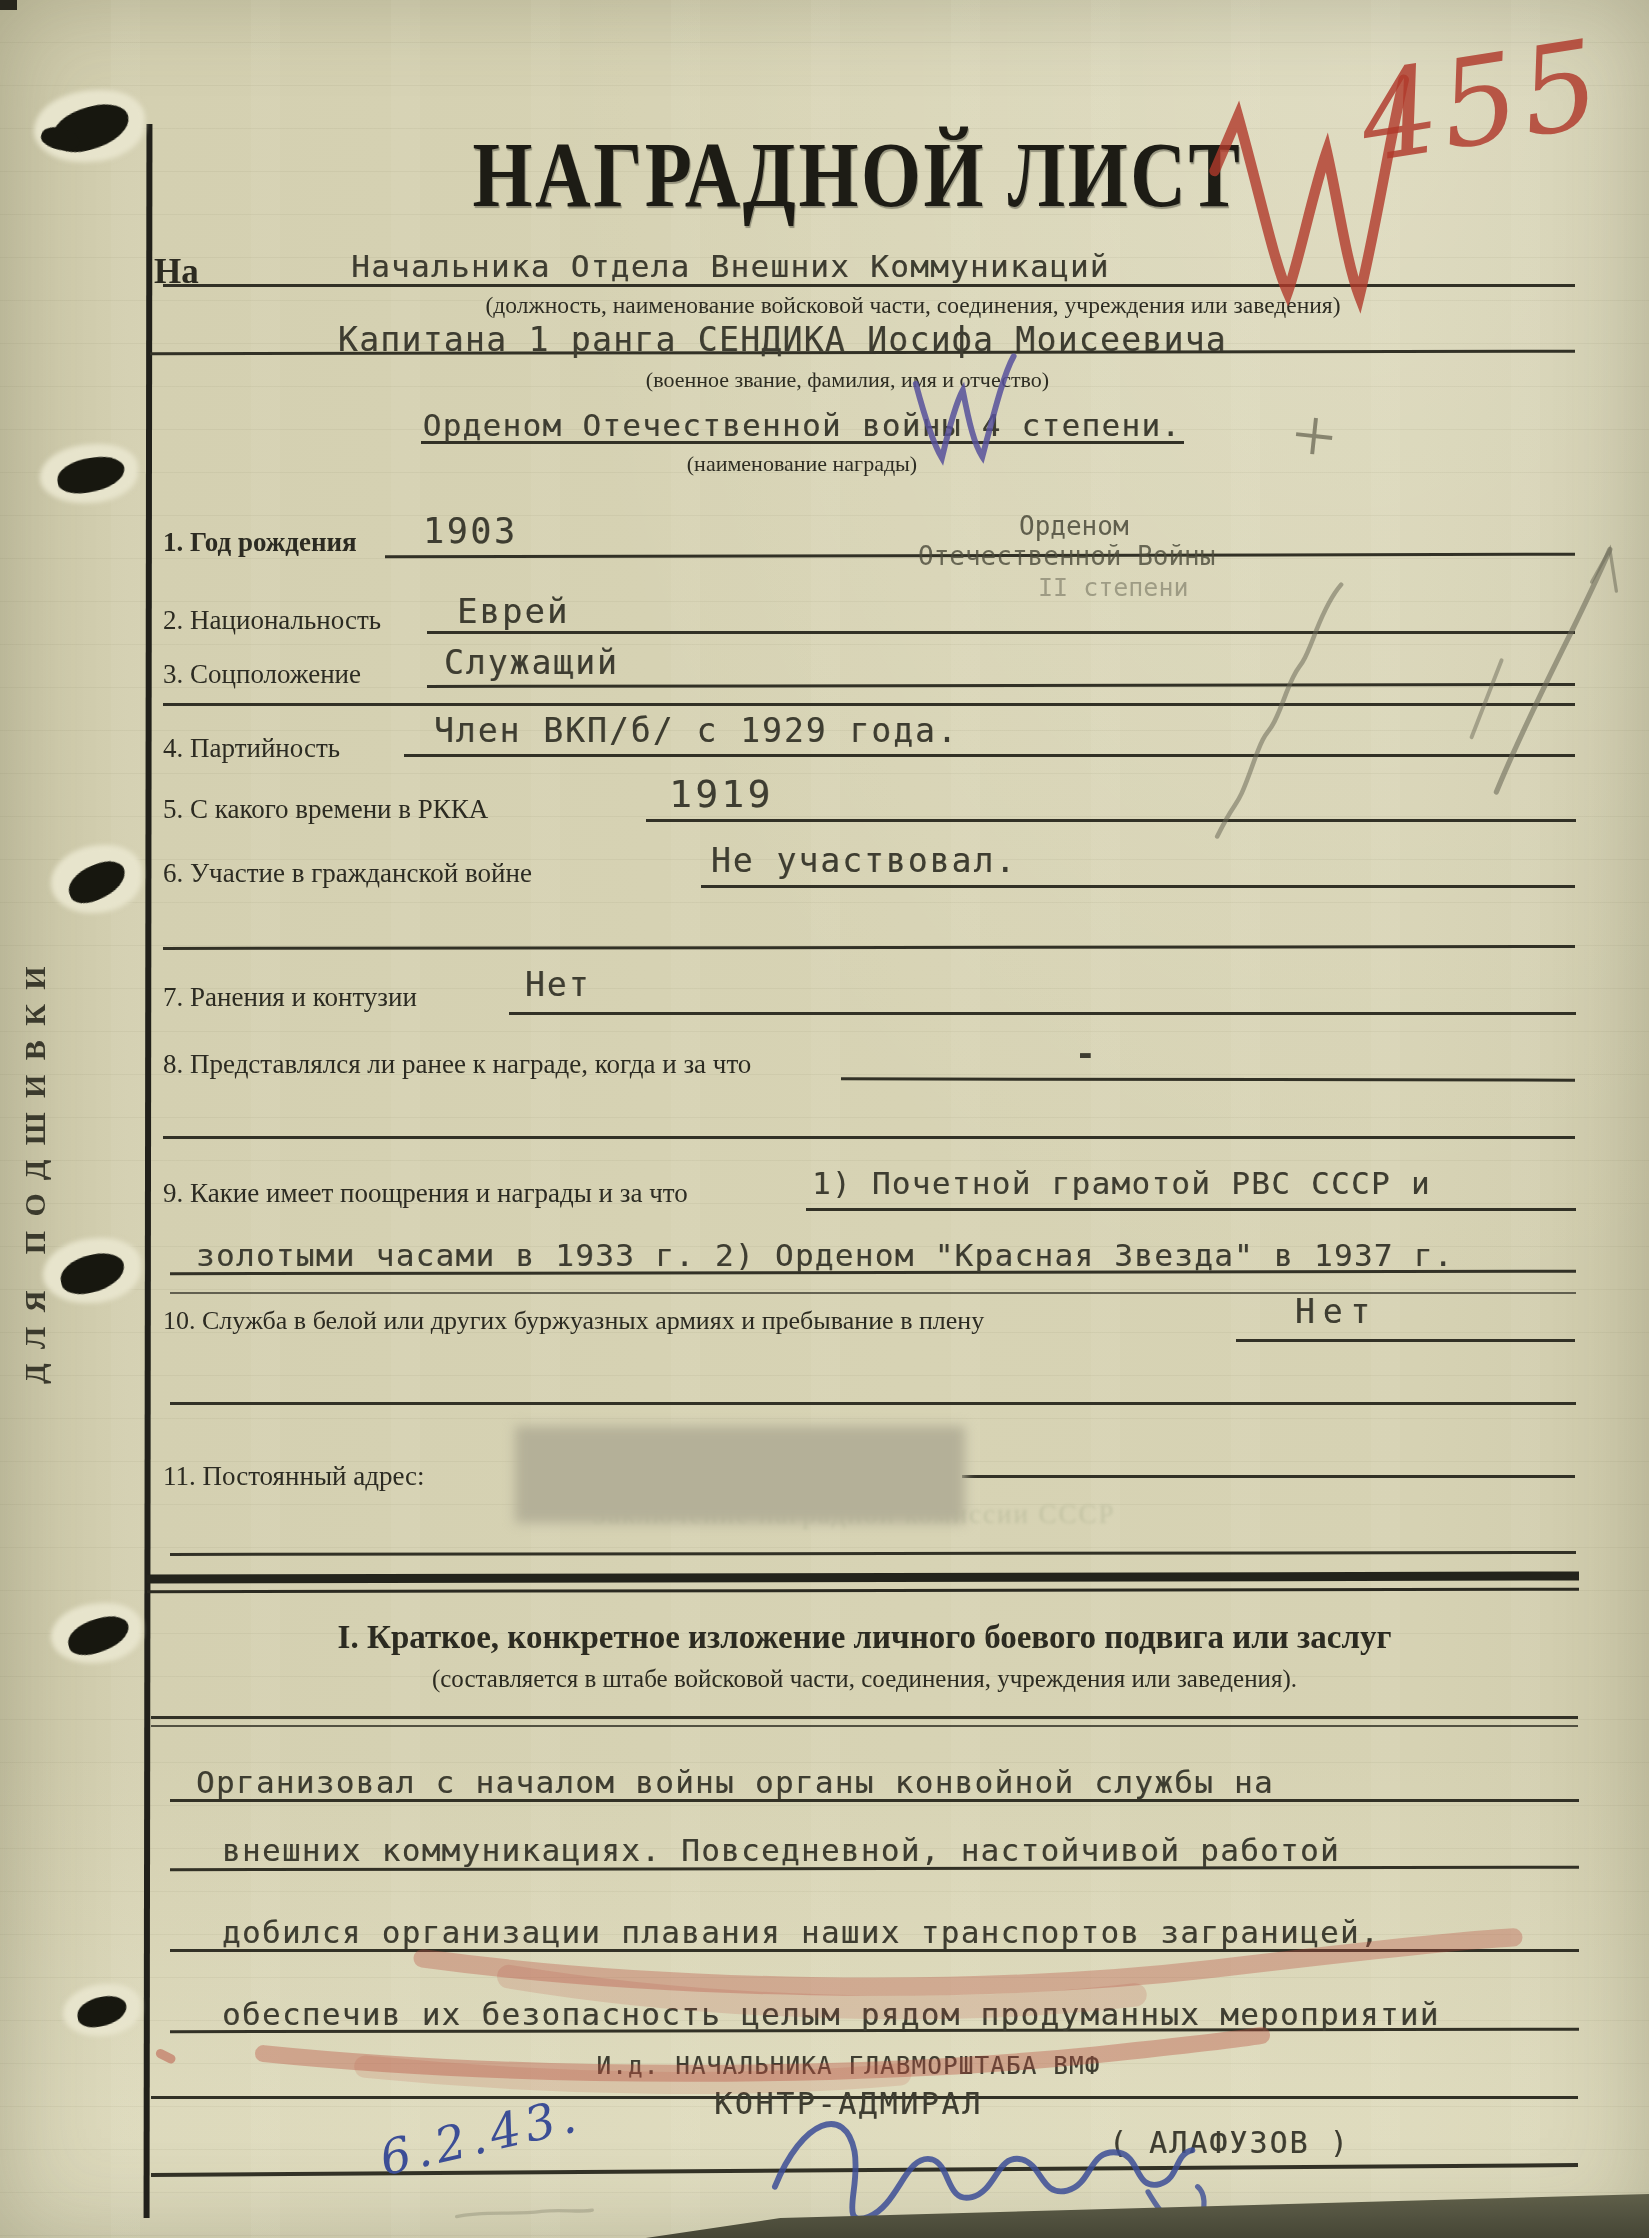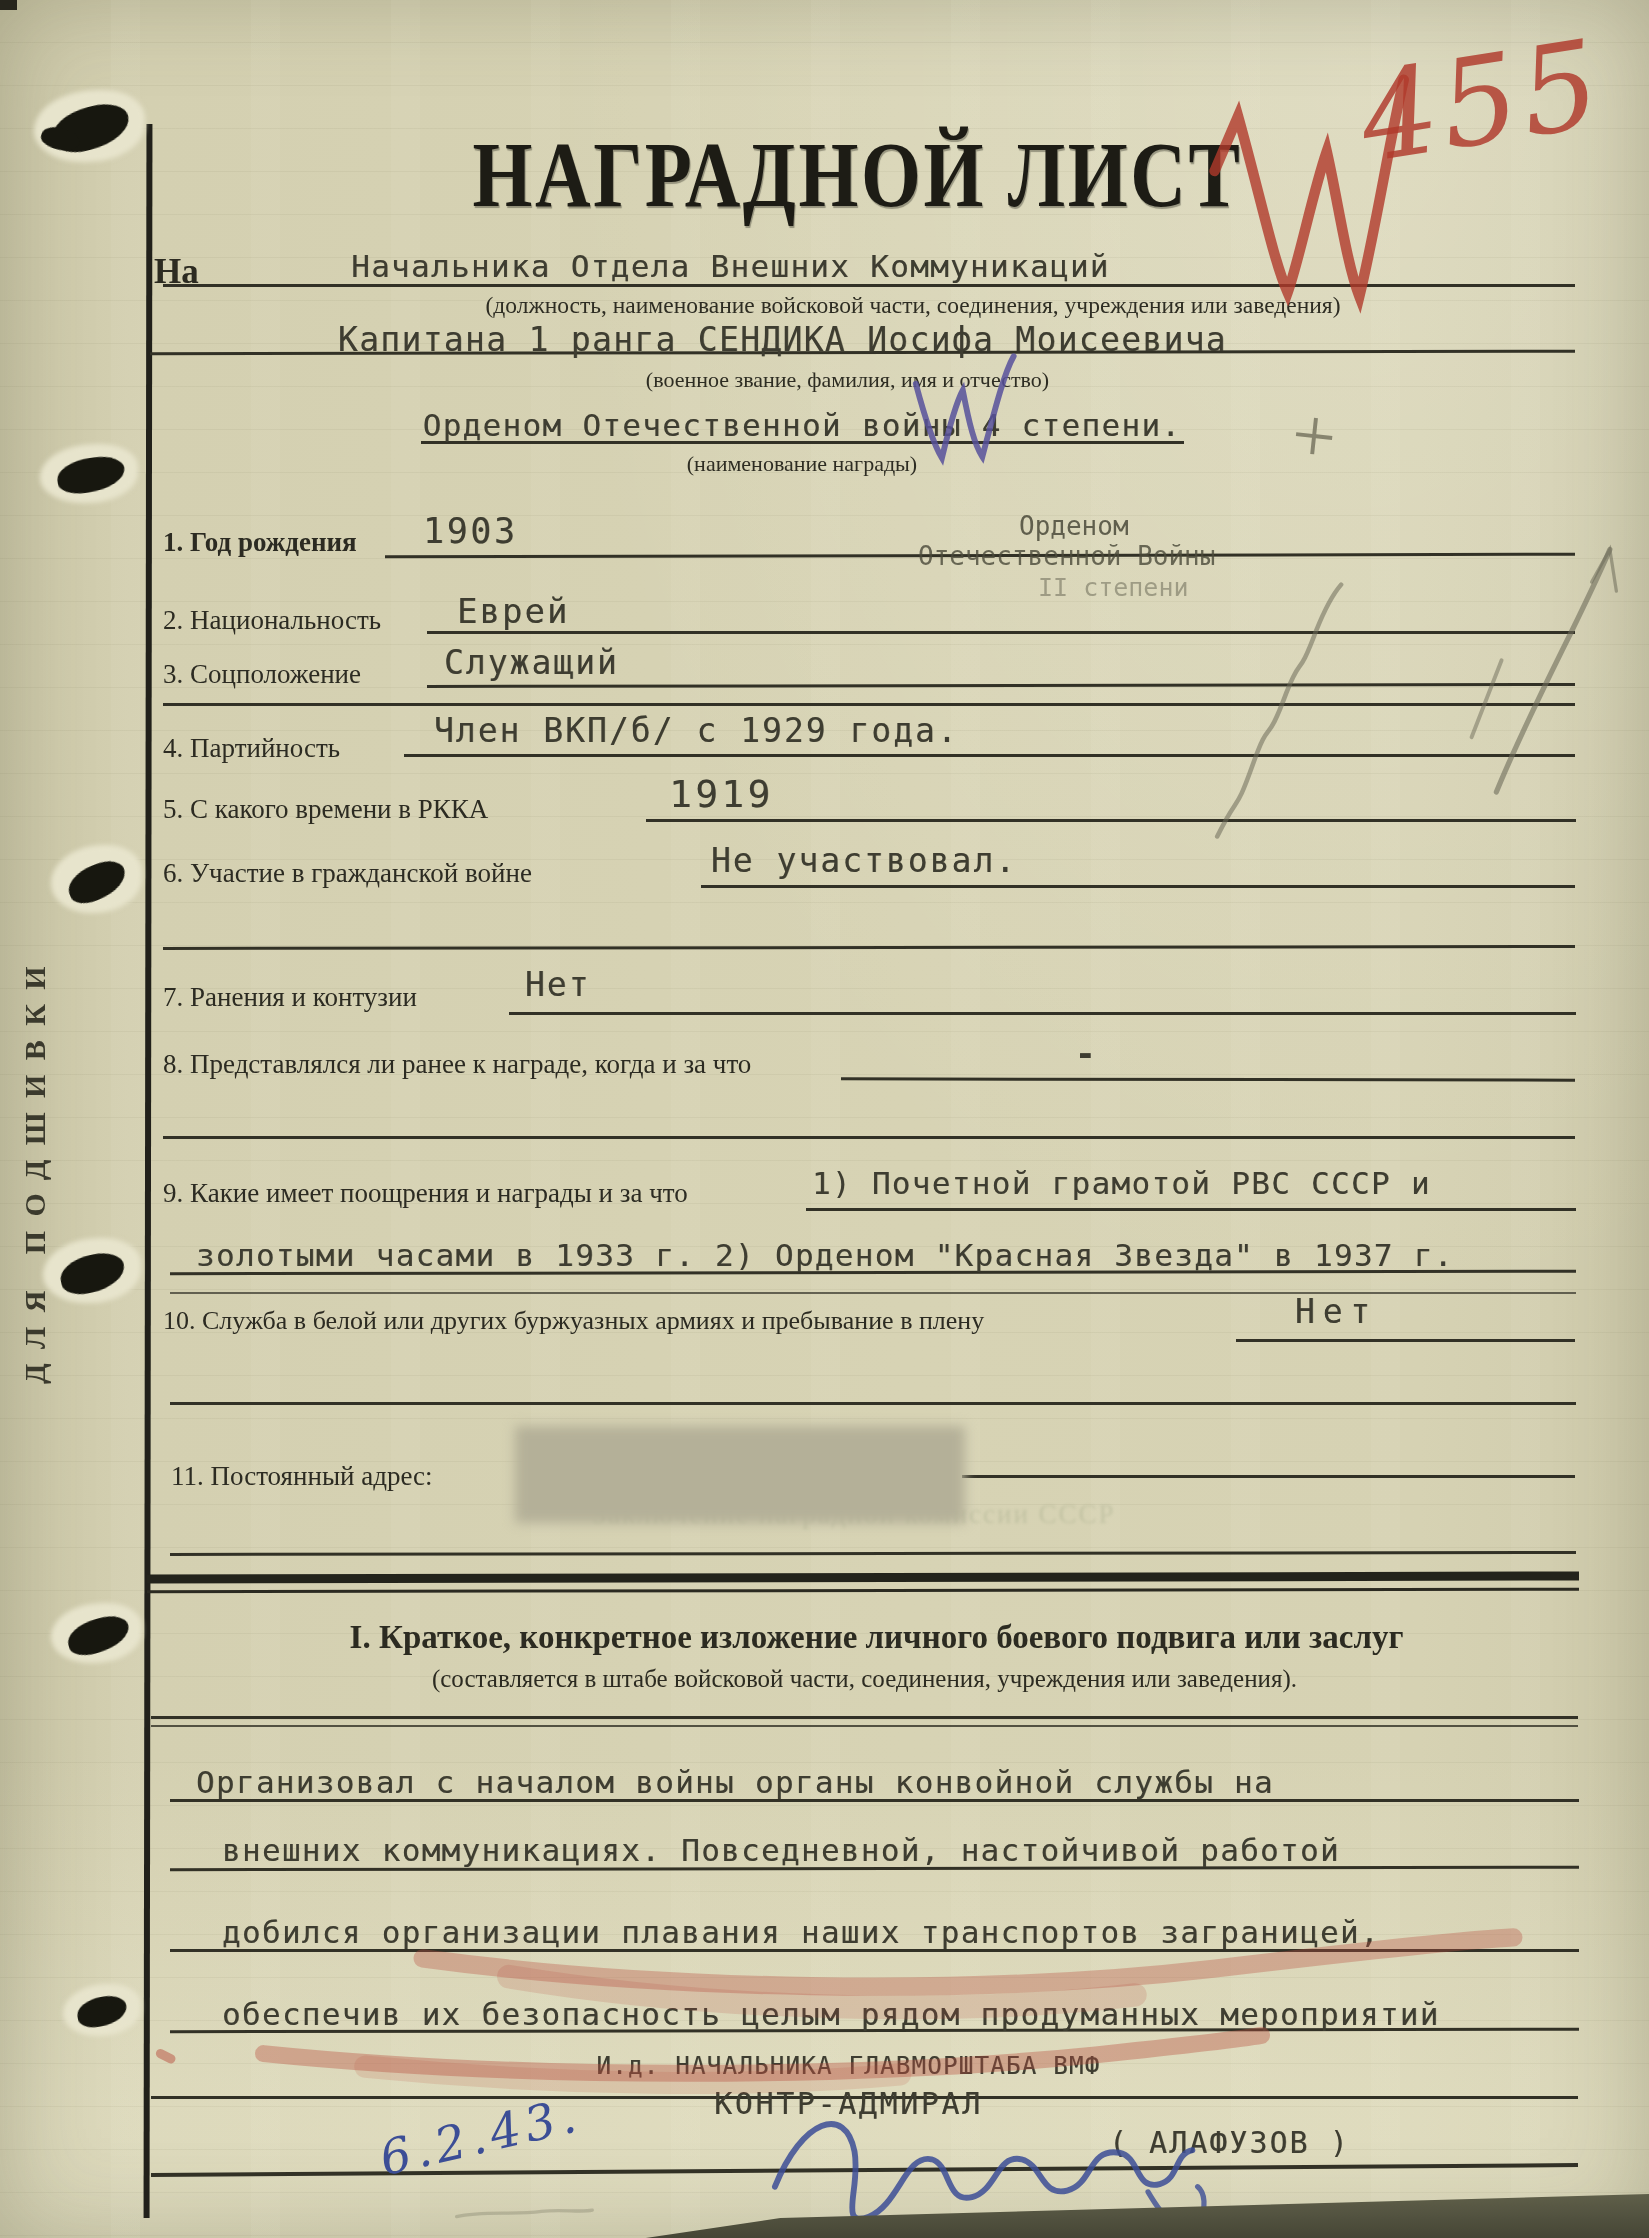--- a/index.html
+++ b/index.html
@@ -150,30 +150,30 @@
   <div class="rule" style="left:806px;top:1208px;width:770px;height:3.3px;"></div>
   <div class="val mono" style="left:196px;top:1237px;font-size:31px;letter-spacing:1.3px;">золотыми часами в 1933 г. 2) Орденом "Красная Звезда" в 1937 г.</div>
   <div class="rule" style="left:170px;top:1271px;width:1406px;height:3.3px;transform:rotate(-.1deg);"></div>
   <div class="rule" style="left:170px;top:1292px;width:1406px;height:2px;opacity:.7;"></div>
 
   <div class="lbl" style="left:163px;top:1306px;font-size:26px;"><span>10.</span> <span>Служба в белой или других  буржуазных армиях и пребывание в плену</span></div>
   <div class="val mono" style="left:1295px;top:1292px;font-size:33px;letter-spacing:7.8px;">Нет</div>
   <div class="rule" style="left:1236px;top:1339px;width:339px;height:3.3px;"></div>
   <div class="rule" style="left:170px;top:1402px;width:1406px;height:3.3px;"></div>
 
-  <div class="lbl" style="left:163px;top:1461px;margin-left:8px;"><span>11.</span> <span>Постоянный адрес:</span></div>
+  <div class="lbl" style="left:163px;top:1461px;"><span>11.</span> <span>Постоянный адрес:</span></div>
   <div class="blur-redact"></div>
   <div class="rule" style="left:962px;top:1475px;width:613px;height:3.3px;"></div>
   <div class="rule" style="left:170px;top:1552px;width:1406px;height:3.3px;transform:rotate(-.08deg);"></div>
   <div class="ghost">Заключение наградной комиссии СССР</div>
 
   <div class="rule" style="left:147px;top:1573px;width:1432px;height:8.5px;background:#23231b;transform:rotate(-.12deg);"></div>
   <div class="rule" style="left:147px;top:1589px;width:1432px;height:3.3px;background:#2b2a21;transform:rotate(-.1deg);"></div>
 
-  <div class="abs ctr" style="left:150px;top:1619px;width:1429px;font-size:33px;font-weight:bold;z-index:4;padding-left:12px;">I. Краткое, конкретное изложение личного боевого подвига или заслуг</div>
+  <div class="abs ctr" style="left:150px;top:1619px;width:1429px;font-size:33px;font-weight:bold;z-index:4;">I. Краткое, конкретное изложение личного боевого подвига или заслуг</div>
   <div class="abs ctr" style="left:150px;top:1665px;width:1429px;font-size:25px;z-index:4;">(составляется в штабе войсковой части, соединения, учреждения или заведения).</div>
   <div class="rule" style="left:151px;top:1716px;width:1427px;height:2.6px;"></div>
   <div class="rule" style="left:151px;top:1725px;width:1427px;height:2px;opacity:.8;"></div>
 
   <div class="abs mono" style="left:196px;top:1764px;font-size:31px;letter-spacing:1.3px;z-index:4;">Организовал с началом войны органы конвойной службы на</div>
   <div class="rule" style="left:170px;top:1799px;width:1409px;height:3.3px;"></div>
   <div class="abs mono" style="left:222px;top:1832px;font-size:31px;letter-spacing:1.3px;z-index:4;">внешних коммуникациях. Повседневной, настойчивой работой</div>
   <div class="rule" style="left:170px;top:1867px;width:1409px;height:3.3px;transform:rotate(-.1deg);"></div>
   <div class="abs mono" style="left:222px;top:1914px;font-size:31px;letter-spacing:1.3px;z-index:4;">добился организации плавания наших транспортов заграницей,</div>
   <div class="rule" style="left:170px;top:1949px;width:1409px;height:3.3px;"></div>

